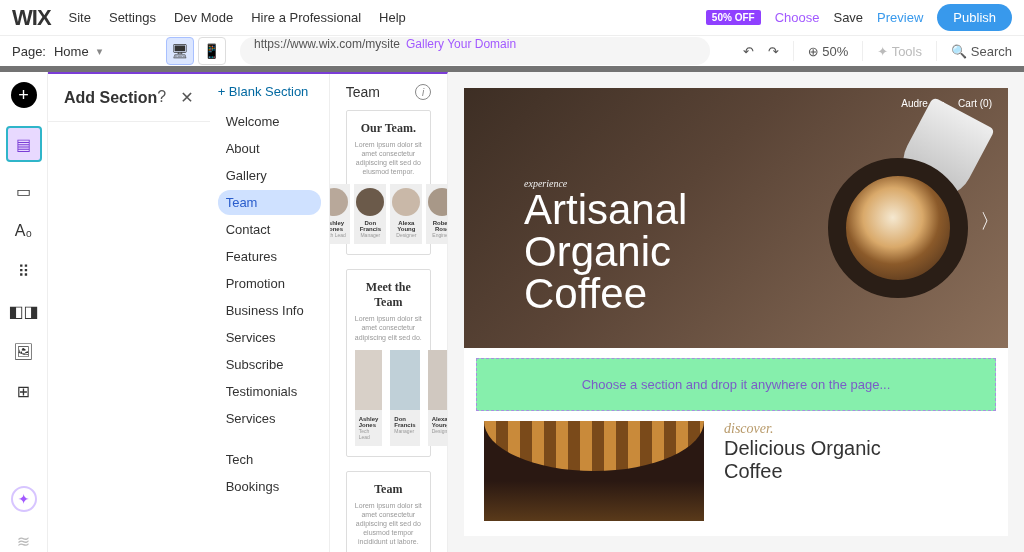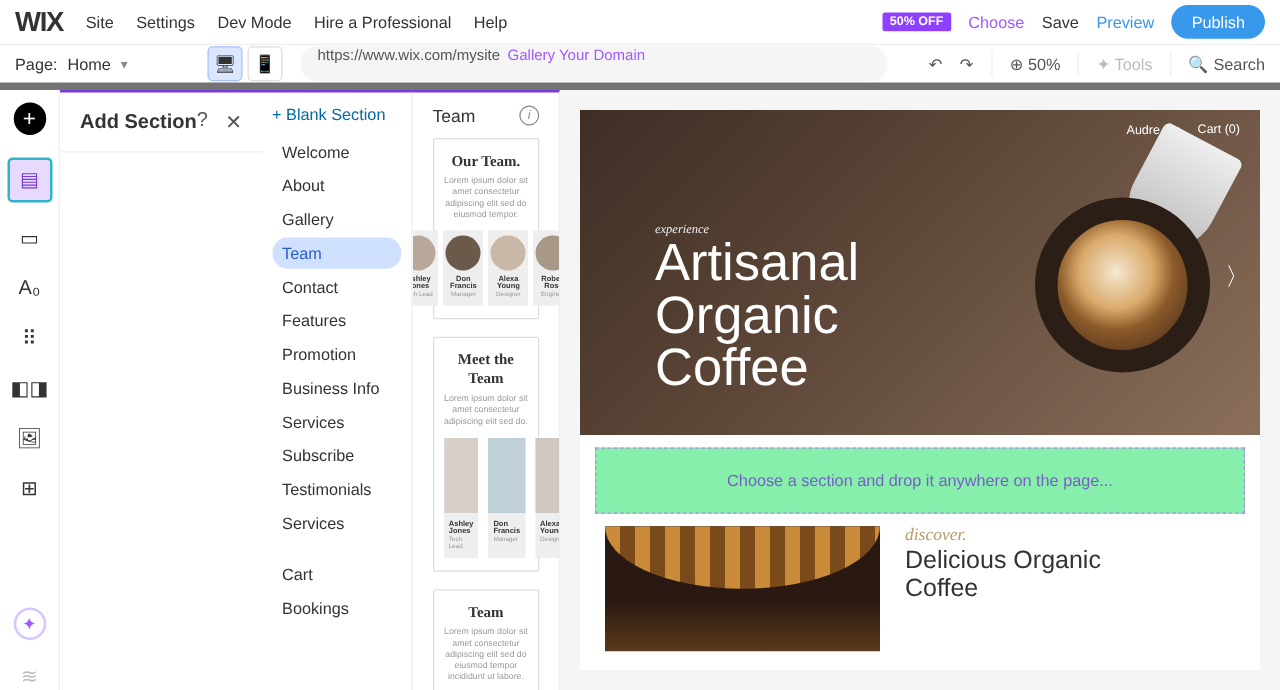--- a/index.html
+++ b/index.html
@@ -151,21 +151,21 @@
         <div class="cat active">Team</div>
         <div class="cat">Contact</div>
         <div class="cat">Features</div>
         <div class="cat">Promotion</div>
         <div class="cat">Business Info</div>
         <div class="cat">Services</div>
         <div class="cat">Subscribe</div>
         <div class="cat">Testimonials</div>
         <div class="cat">Services</div>
         <div class="catspacer"></div>
-        <div class="cat">Cart</div>
+        <div class="cat">Tech</div>
         <div class="cat">Bookings</div>
 
       </div>
       <div class="previews">
         <div class="prevhdr">
           <span>Team</span>
           <span class="infoicon">i</span>
         </div>
         <div class="card">
           <h4>Our Team.</h4>

